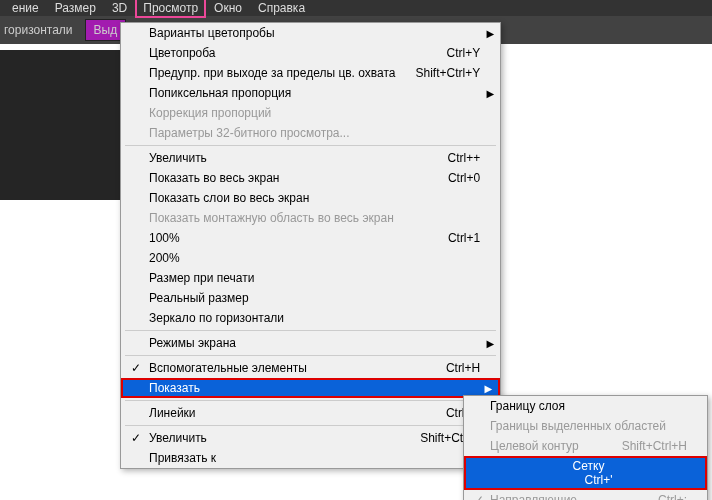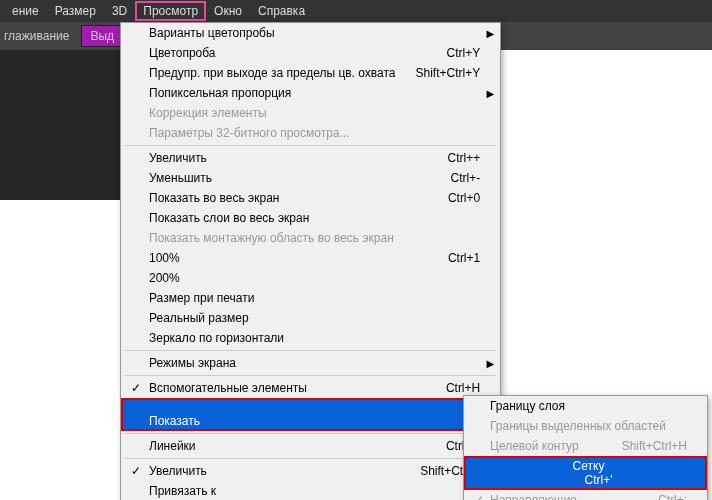--- a/index.html
+++ b/index.html
@@ -1,29 +1,29 @@
 <!DOCTYPE html>
 <html><head>
 <meta charset="utf-8">
 <style>
 * { margin: 0; padding: 0; box-sizing: border-box; font-family: Arial, sans-serif; font-size: 12px; }
 body { background: #fff; width: 712px; height: 500px; position: relative; overflow: hidden; }
-.menubar { background: #333; height: 22px; display: flex; align-items: center; padding-left: 4px; }
+.menubar { background: #333; height: 16px; display: flex; align-items: center; padding-left: 4px; }
 .menubar-item { color: #ddd; padding: 3px 8px; cursor: pointer; }
 .menubar-item.highlighted { border: 2px solid #ec4899; padding: 1px 6px; }
 .toolbar { background: #424242; height: 28px; display: flex; align-items: center; padding-left: 4px; color: #ccc; gap: 12px; }
 .toolbar-text { color: #ccc; }
 .toolbar-btn { background: #a21caf; border: 1px solid #222; padding: 3px 8px; color: #ccc; cursor: pointer; }
 .canvas-dark { position: absolute; top: 50px; left: 0; width: 120px; height: 150px; background: #252525; }
 .menu { position: absolute; background: #f0f0f0; border: 1px solid #999; box-shadow: 2px 2px 6px rgba(0,0,0,0.3); min-width: 340px; }
 .menu-main { top: 22px; left: 120px; }
 .menu-item { display: flex; align-items: center; padding: 3px 20px 3px 28px; color: #000; cursor: pointer; position: relative; min-height: 20px; }
 .menu-item.disabled { color: #999; cursor: default; }
 .menu-item.selected { background: #0a62d9; color: #fff; }
-.menu-item.boxed { border: 2px solid #d00; padding: 14px 18px 1px 26px; }
+.menu-item.boxed { border: 2px solid #d00; padding: 1px 18px 1px 26px; }
 .menu-label { flex: 1; white-space: nowrap; }
 .menu-shortcut { margin-left: 20px; color: inherit; }
 .menu-arrow { position: absolute; right: 6px; font-size: 10px; }
 .menu-check { position: absolute; left: 10px; }
 .menu-sep { height: 1px; background: #ccc; margin: 2px 4px; }
 .submenu { top: 395px; left: 463px; min-width: 245px; }
 .submenu .menu-item { padding: 3px 20px 3px 26px; }
 .submenu .menu-item.boxed { padding: 1px 18px 1px 24px; flex-direction: column; }
 </style>
 </head>
@@ -32,21 +32,21 @@
 <div class="menubar">
   <span class="menubar-item">ение</span>
   <span class="menubar-item">Размер</span>
   <span class="menubar-item">3D</span>
   <span class="menubar-item highlighted">Просмотр</span>
   <span class="menubar-item">Окно</span>
   <span class="menubar-item">Справка</span>
 </div>
 
 <div class="toolbar">
-  <span class="toolbar-text">глаживание</span>
+  <span class="toolbar-text">горизонтали</span>
   <button class="toolbar-btn">Выд</button>
 </div>
 
 <div class="canvas-dark"></div>
 
 <div class="menu menu-main" id="main-menu">
     <div class="menu-item">
       <span class="menu-label">Варианты цветопробы</span>
       <span class="menu-arrow">▶</span>
     </div>
@@ -56,33 +56,29 @@
     </div>
     <div class="menu-item">
       <span class="menu-label">Предупр. при выходе за пределы цв. охвата</span>
       <span class="menu-shortcut">Shift+Ctrl+Y</span>
     </div>
     <div class="menu-item">
       <span class="menu-label">Попиксельная пропорция</span>
       <span class="menu-arrow">▶</span>
     </div>
     <div class="menu-item disabled">
-      <span class="menu-label">Коррекция элементы</span>
+      <span class="menu-label">Коррекция пропорций</span>
     </div>
     <div class="menu-item disabled">
       <span class="menu-label">Параметры 32-битного просмотра...</span>
     </div>
     <div class="menu-sep"></div>
     <div class="menu-item">
       <span class="menu-label">Увеличить</span>
       <span class="menu-shortcut">Ctrl++</span>
-    </div>
-    <div class="menu-item">
-      <span class="menu-label">Уменьшить</span>
-      <span class="menu-shortcut">Ctrl+-</span>
     </div>
     <div class="menu-item">
       <span class="menu-label">Показать во весь экран</span>
       <span class="menu-shortcut">Ctrl+0</span>
     </div>
     <div class="menu-item">
       <span class="menu-label">Показать слои во весь экран</span>
     </div>
     <div class="menu-item disabled">
       <span class="menu-label">Показать монтажную область во весь экран</span>

